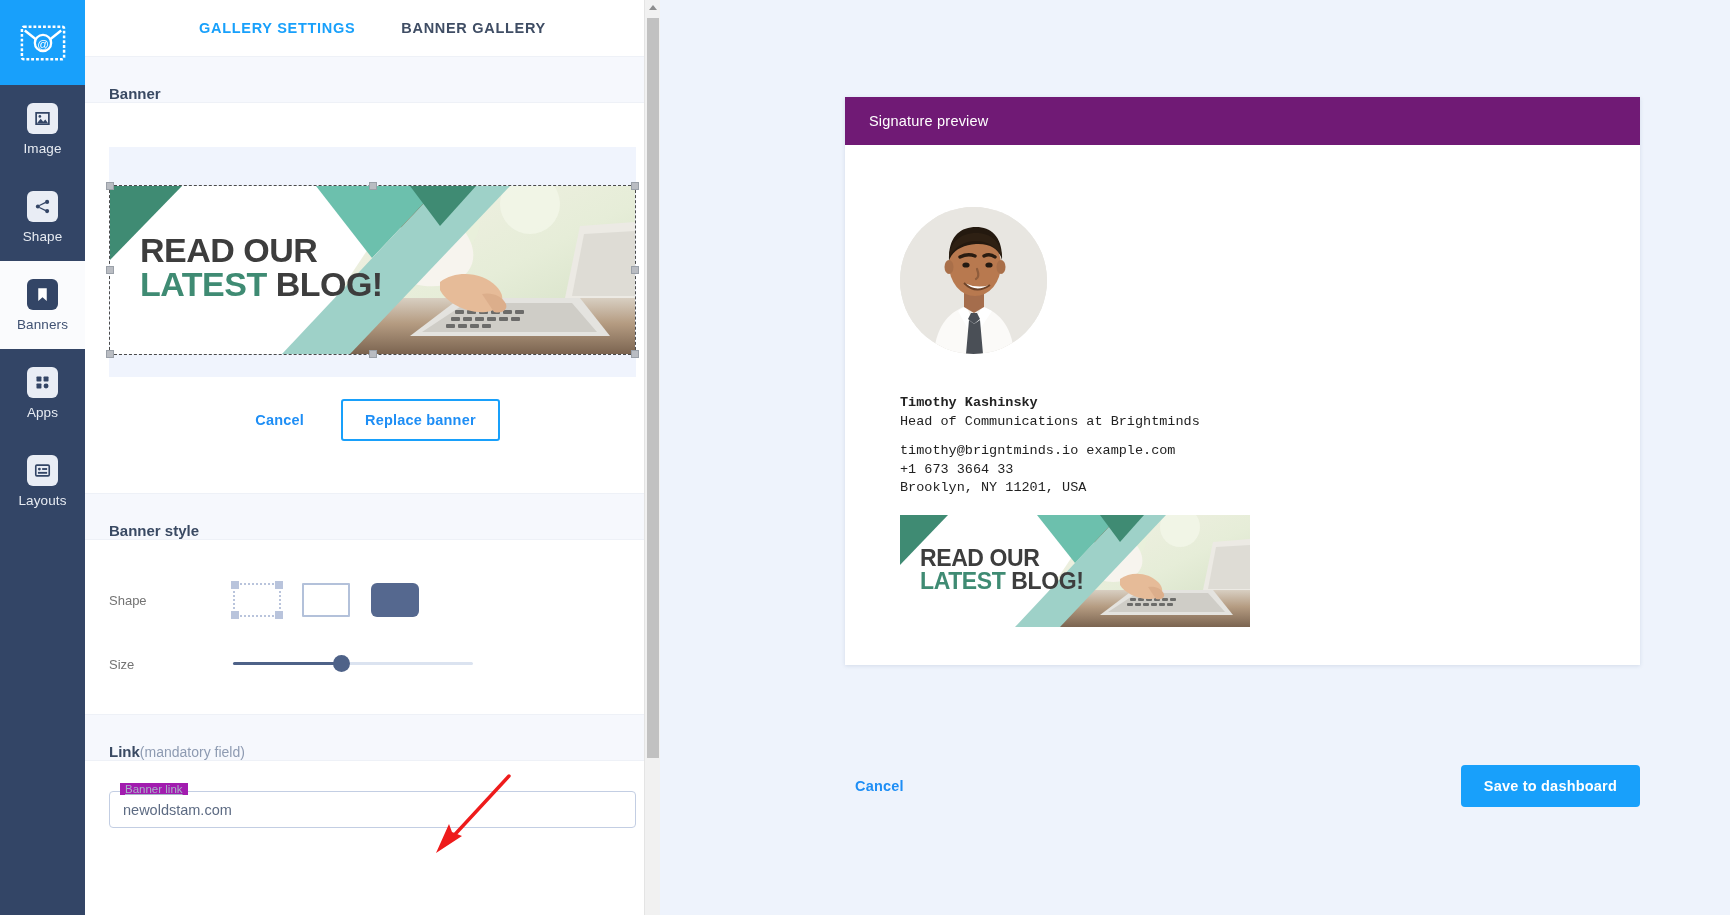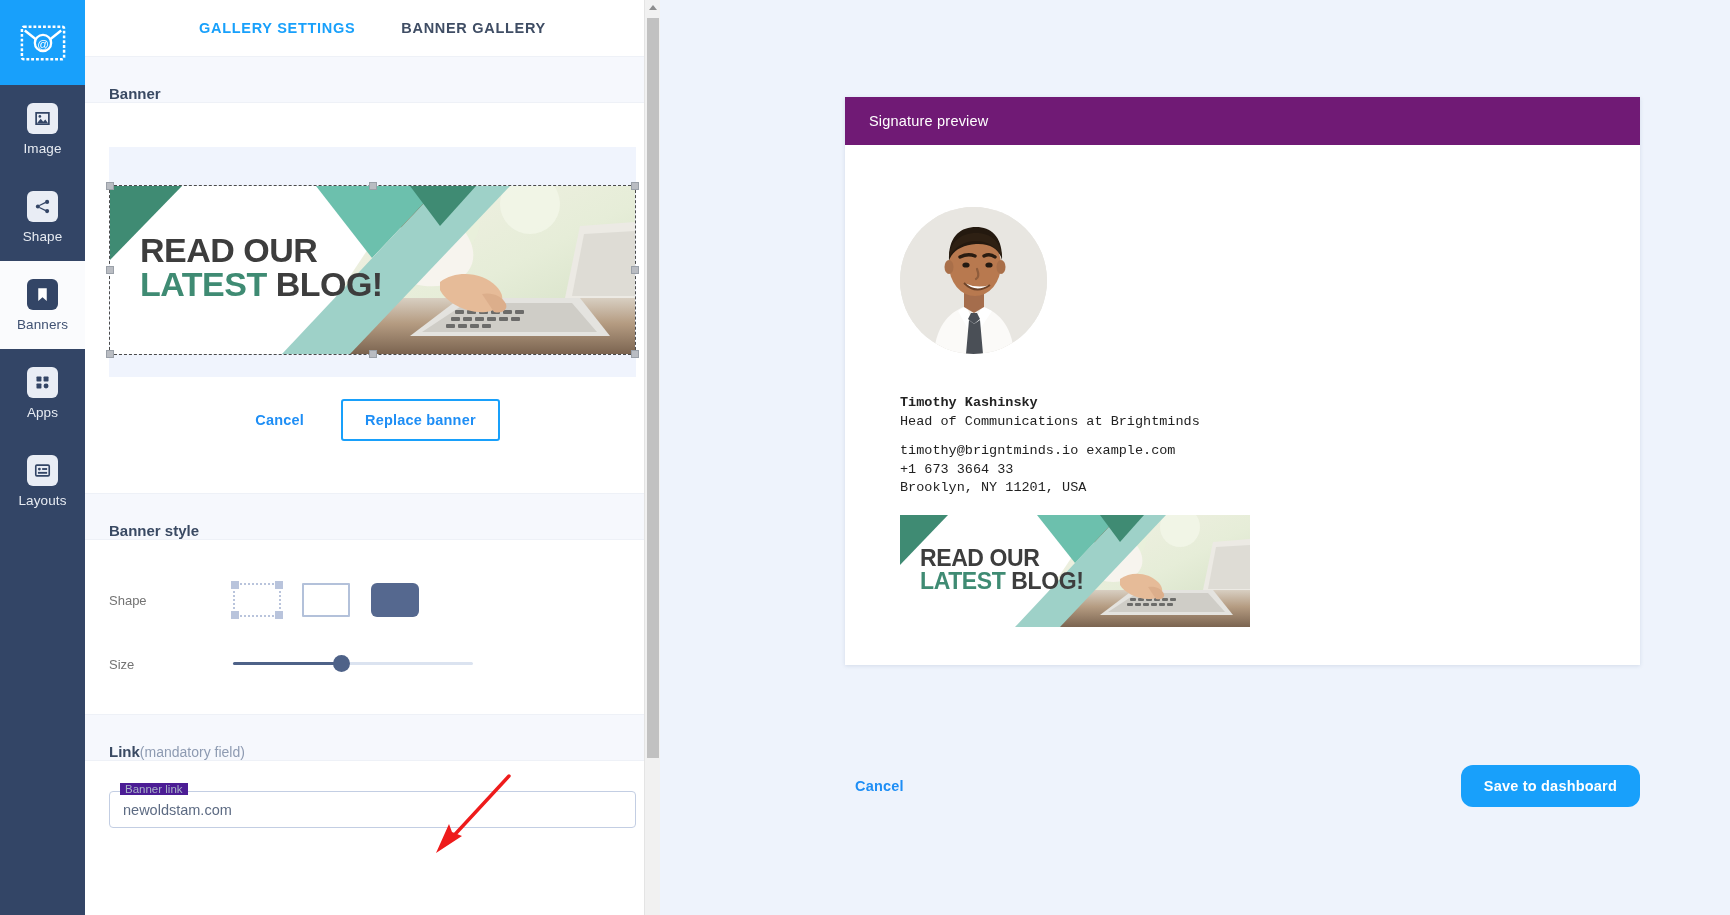--- a/index.html
+++ b/index.html
@@ -185,22 +185,22 @@
     width: 527px; height: 37px;
   }
   .field-input {
     width: 100%; height: 100%;
     border: 1px solid #c3cee3; border-radius: 4px;
     padding: 0 13px; font-size: 14.5px; color: #5d6b83;
     font-family: inherit; background: #fff; outline: none;
   }
   .field-legend {
     position: absolute; left: 11px; top: -8px;
-    background: #4c1d95; padding: 0 5px;
-    font-size: 11.5px; color: #a9b4c8; pointer-events: none;
+    background: #a21caf; padding: 0 5px;
+    font-size: 11.5px; color: #a9b4c8; pointer-events: none; text-decoration: underline;
   }
 
   
   .vscroll {
     position: absolute; right: 0; top: 0;
     width: 16px; height: 915px;
     background: #f1f1f1; border-left: 1px solid #e4e4e4;
   }
   .vscroll .vthumb {
     position: absolute; left: 2px; top: 18px;
@@ -248,21 +248,21 @@
     position: relative; overflow: hidden; background: #fff;
   }
 
   .pane-actions {
     position: absolute; left: 185px; top: 765px;
     width: 795px; display: flex;
     align-items: center; justify-content: space-between;
   }
   .primary-btn {
     background: #18a0fb; color: #fff;
-    border: none; border-radius: 12px;
+    border: none; border-radius: 4px;
     font-size: 14.5px; font-weight: 700;
     padding: 13px 23px; cursor: pointer;
     font-family: inherit; letter-spacing: .2px;
   }
 
   
   .annot { position: absolute; left: 0; top: 0; width: 1730px; height: 915px;
            pointer-events: none; }
 </style>
 </head>

